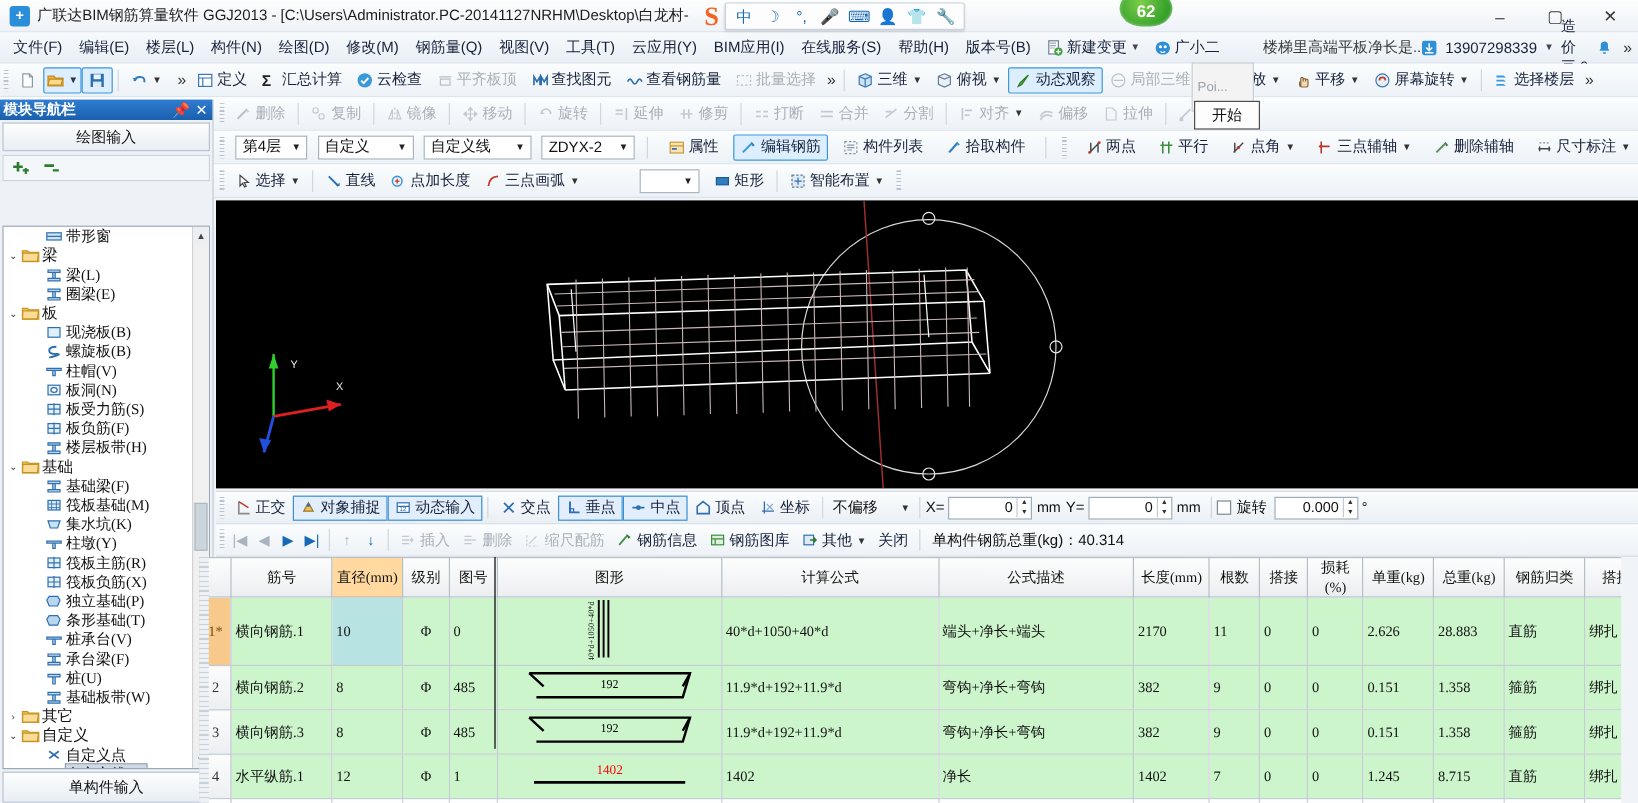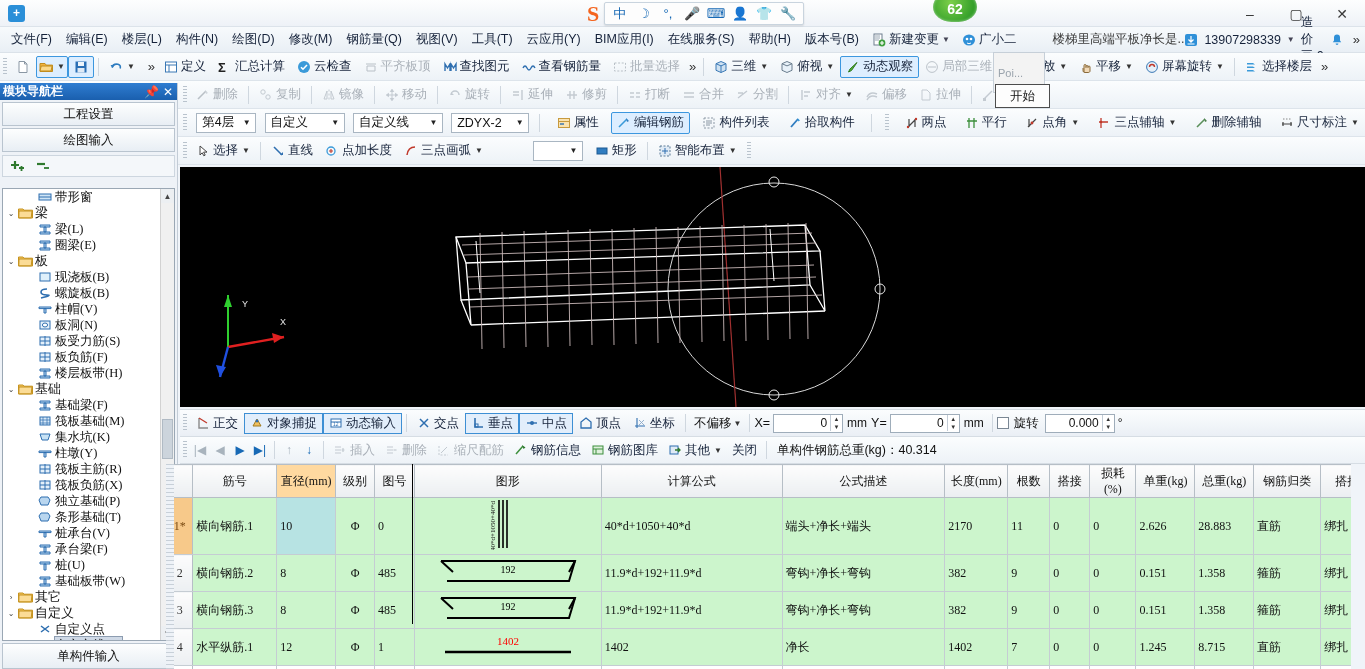--- a/index.html
+++ b/index.html
@@ -212,20 +212,21 @@
     background:repeating-linear-gradient(to bottom,#c8d0d8 0 1px,#eef2f7 1px 4px); }
   .cursor-line { position:absolute; left:246px; top:0; width:1px; height:160px; background:#000; z-index:5; }
 </style>
 </head>
 <body>
 
 <div class="app">
 
   <div class="titlebar">
     <div class="tb-icon">+</div>
+    <div class="tb-text">广联达BIM钢筋算量软件 GGJ2013 - [C:\Users\Administrator.PC-20141127NRHM\Desktop\白龙村-</div>
     <div class="win-btns">
       <div>–</div>
       <div>▢</div>
       <div class="closeb">✕</div>
     </div>
   </div>
 
   <div class="ime-logo">S</div>
   <div class="ime-bar">
     <span>中</span>
@@ -795,21 +796,20 @@
   <div class="tooltip-start">开始</div>
 
   <div class="leftpanel">
     <div class="lp-title">
       <span>模块导航栏</span>
       <span class="sp">
         <span>📌</span>
         <span>✕</span>
       </span>
     </div>
-    <div class="lp-btn">工程设置</div>
     <div class="lp-btn">绘图输入</div>
     <div class="lp-tools">
       <span>
         <svg width="18" height="14" viewBox="0 0 18 14">
             <path d="M2 7h8M6 3v8" stroke="#2f7a2f" stroke-width="2.2"></path>
             <path d="M10 10h5M12.5 8v5" stroke="#2f7a2f" stroke-width="1.8"></path>
           </svg>
       </span>
       <span>
         <svg width="18" height="14" viewBox="0 0 18 14">
@@ -1234,21 +1234,21 @@
     <div class="sb-btn">
       <span class="ico-sq">
         <svg width="14" height="14" viewBox="0 0 14 14">
             <path d="M4 2v10M2 10h10" stroke="#2f6fb0" stroke-width="1.1"></path>
             <path d="M6 4l5 5M11 4l-5 5" stroke="#8aa8c8" stroke-width="0.9"></path>
           </svg>
       </span>
       <span>坐标</span>
     </div>
     <div class="tb-sep"></div>
-    <div style="display:flex;align-items:center;gap:1px;padding:0 4px;">
+    <div style="display:flex;align-items:center;gap:18px;padding:0 4px;">
       <span style="font-size:12.5px;color:#111;">不偏移</span>
       <span class="drop-caret">▼</span>
     </div>
     <div class="tb-sep"></div>
     <span style="font-size:12.5px;color:#111;margin-right:3px;">X=</span>
     <div class="spin">
       <span class="v">0</span>
       <span class="btns">
           <i>▲</i>
           <i>▼</i>

